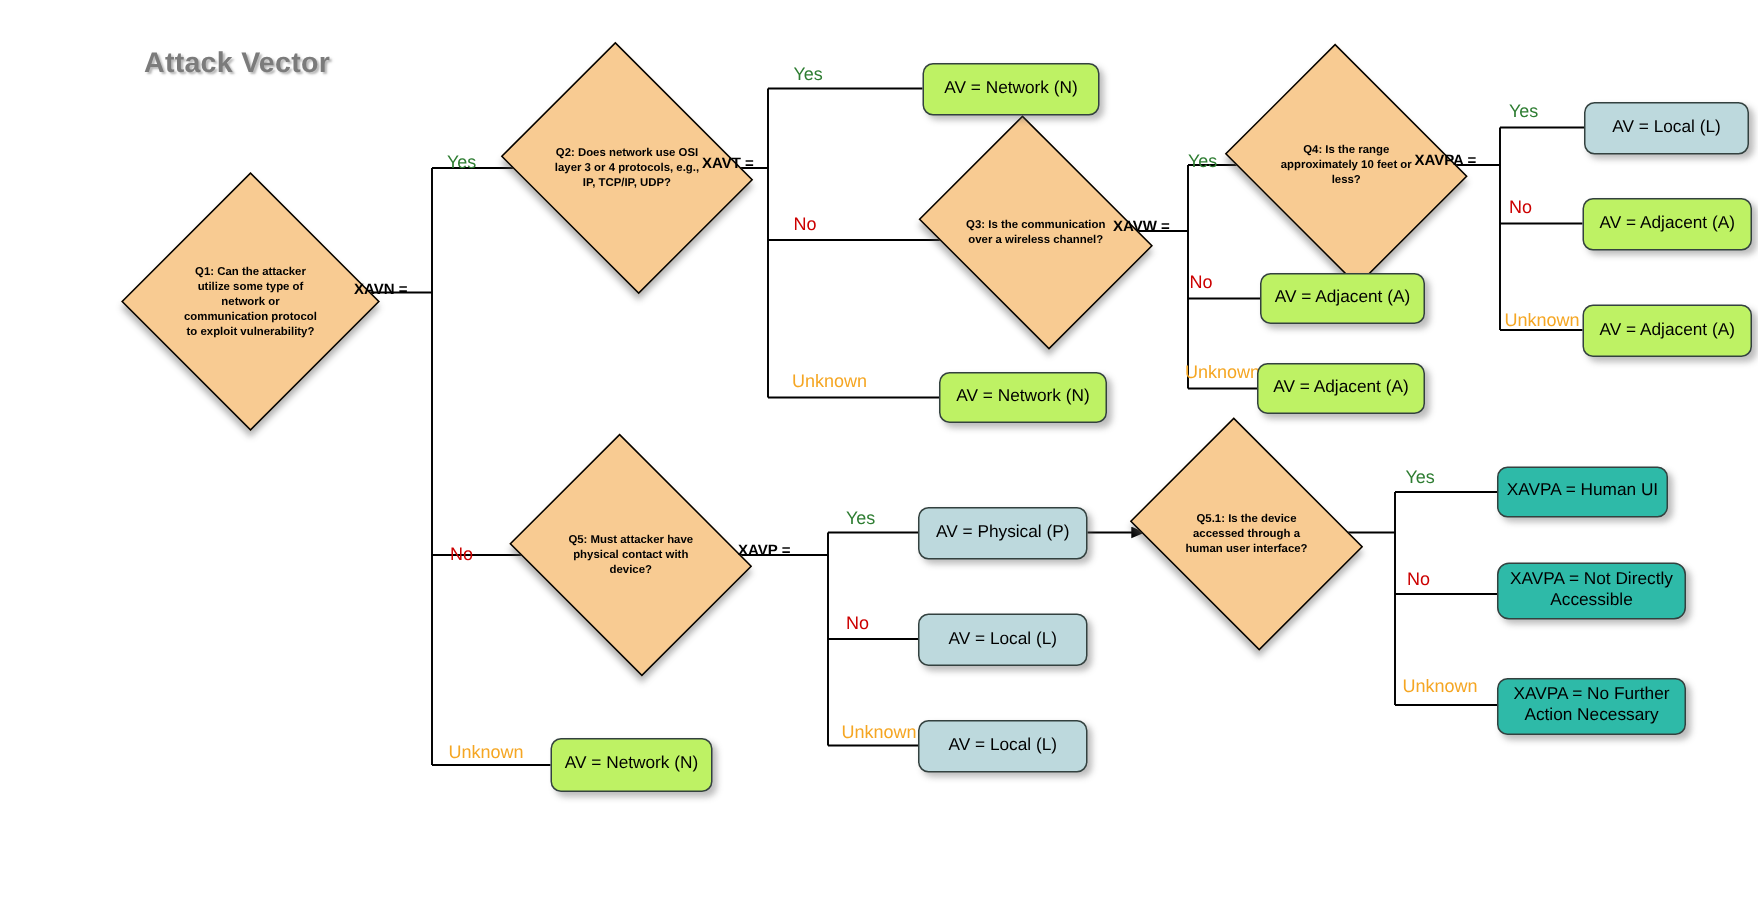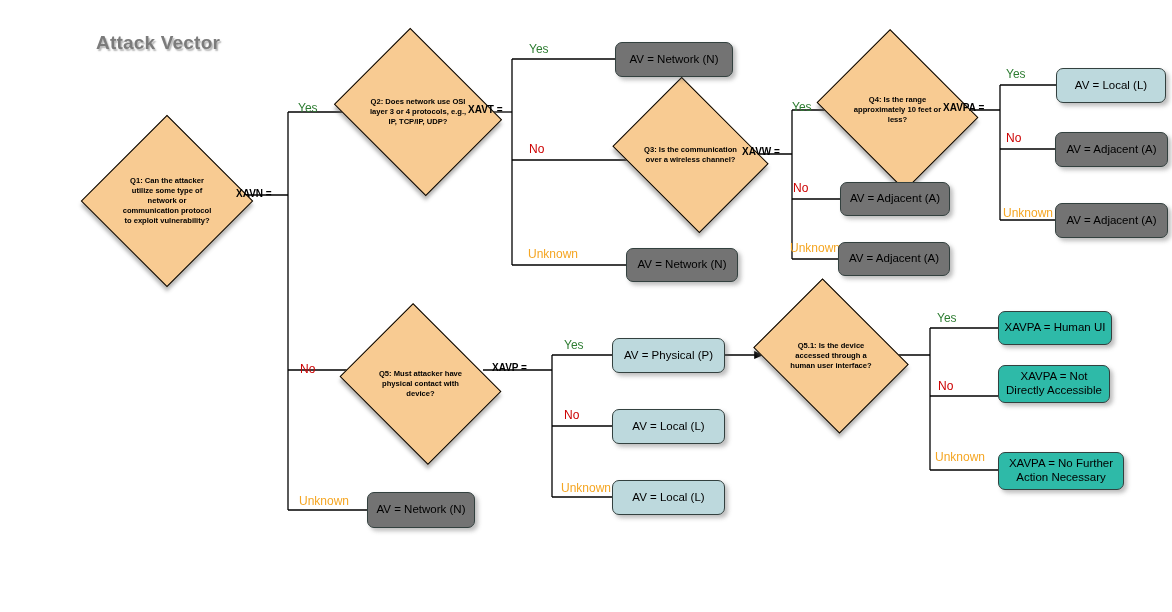--- a/index.html
+++ b/index.html
@@ -69,21 +69,21 @@
     text-align: center;
     border: 1.3px solid #33413f;
     border-radius: 7px;
     box-sizing: border-box;
     font-size: 11.5px;
     color: #000000;
     line-height: 1.2;
     padding: 2px 4px;
     box-shadow: 3px 3px 4px rgba(90,90,90,0.40);
   }
-  .box.gray  { background: #737373; }
+  .box.gray  { background: #bef264; }
   .box.blue  { background: #bdd9dd; }
   .box.teal  { background: #2ebaa8; }
   .box.teal  { font-weight: normal; }
   
   .elabel {
     position: absolute;
     font-size: 12px;
     font-weight: normal;
     white-space: nowrap;
   }
@@ -184,21 +184,21 @@
   <div class="diamond" style="left:589px; top:106px; width:123px; height:98px;">
     <div class="shape"></div>
     <div class="dtext">Q3: Is the communication over a wireless channel?</div>
   </div>
 
   <div class="diamond" style="left:795px; top:58px; width:125px; height:104px;">
     <div class="shape"></div>
     <div class="dtext">Q4: Is the range approximately  10 feet or less?</div>
   </div>
 
-  <div class="diamond" style="left:318px; top:332px; width:125px; height:104px;">
+  <div class="diamond" style="left:318px; top:318px; width:125px; height:104px;">
     <div class="shape"></div>
     <div class="dtext">Q5: Must attacker have physical contact with device?</div>
   </div>
 
   <div class="diamond" style="left:730px; top:307px; width:122px; height:98px;">
     <div class="shape"></div>
     <div class="dtext">Q5.1: Is the device accessed through a human user interface?</div>
   </div>
 
   <div class="vlabel" style="left:196px; top:188px;">XAVN =</div>
@@ -248,17 +248,17 @@
   <div class="box gray" style="left:327px; top:492px; width:108px; height:36px;">AV = Network (N)</div>
 
   <div class="box blue" style="left:572px; top:338px; width:113px; height:35px;">AV = Physical (P)</div>
 
   <div class="box blue" style="left:572px; top:409px; width:113px; height:35px;">AV = Local (L)</div>
 
   <div class="box blue" style="left:572px; top:480px; width:113px; height:35px;">AV = Local (L)</div>
 
   <div class="box teal" style="left:958px; top:311px; width:114px; height:34px;">XAVPA = Human UI</div>
 
-  <div class="box teal" style="left:958px; top:365px; width:112px; height:38px;">XAVPA = Not Directly Accessible</div>
+  <div class="box teal" style="left:958px; top:375px; width:126px; height:38px;border-radius:8px;">XAVPA = Not Directly Accessible</div>
 
   <div class="box teal" style="left:958px; top:452px; width:126px; height:38px;">XAVPA = No Further Action Necessary</div>
 
 </div>
 
 </body></html>

